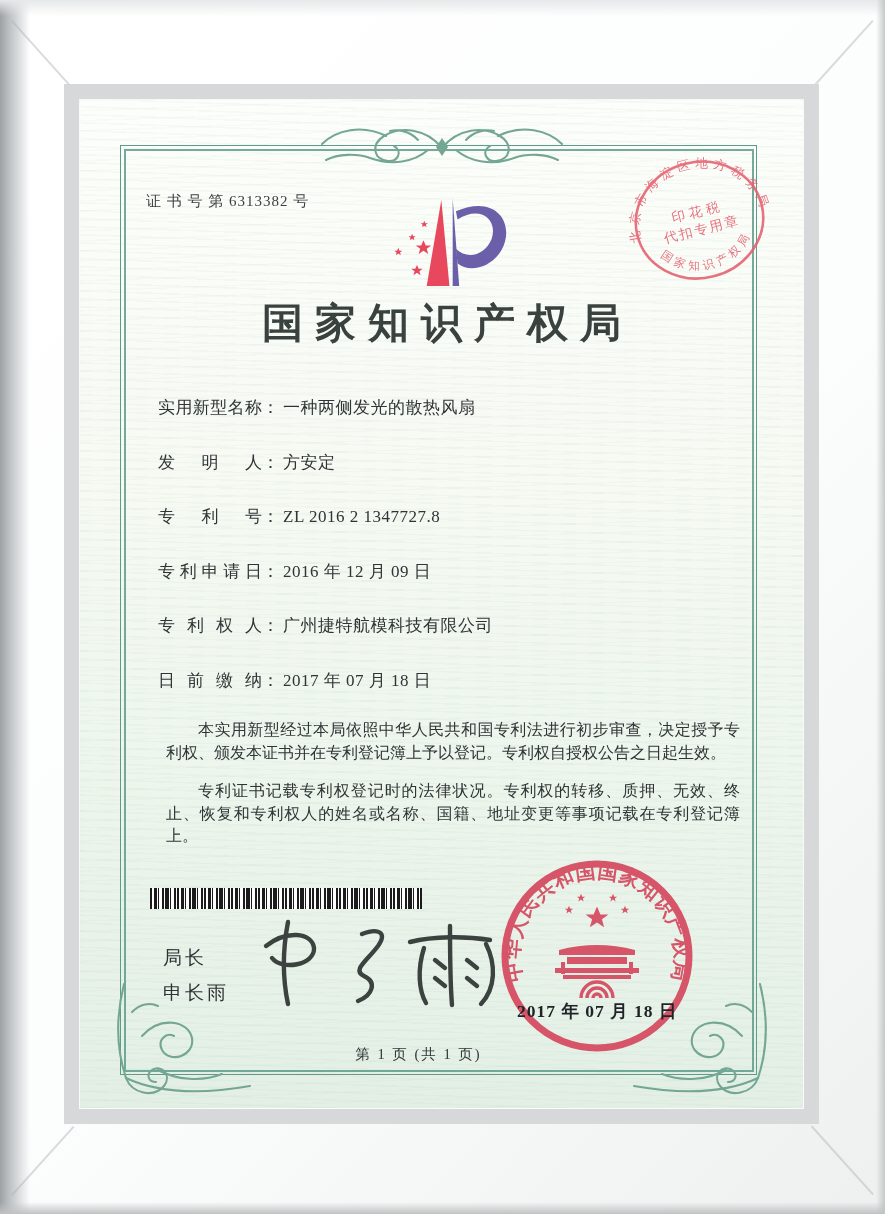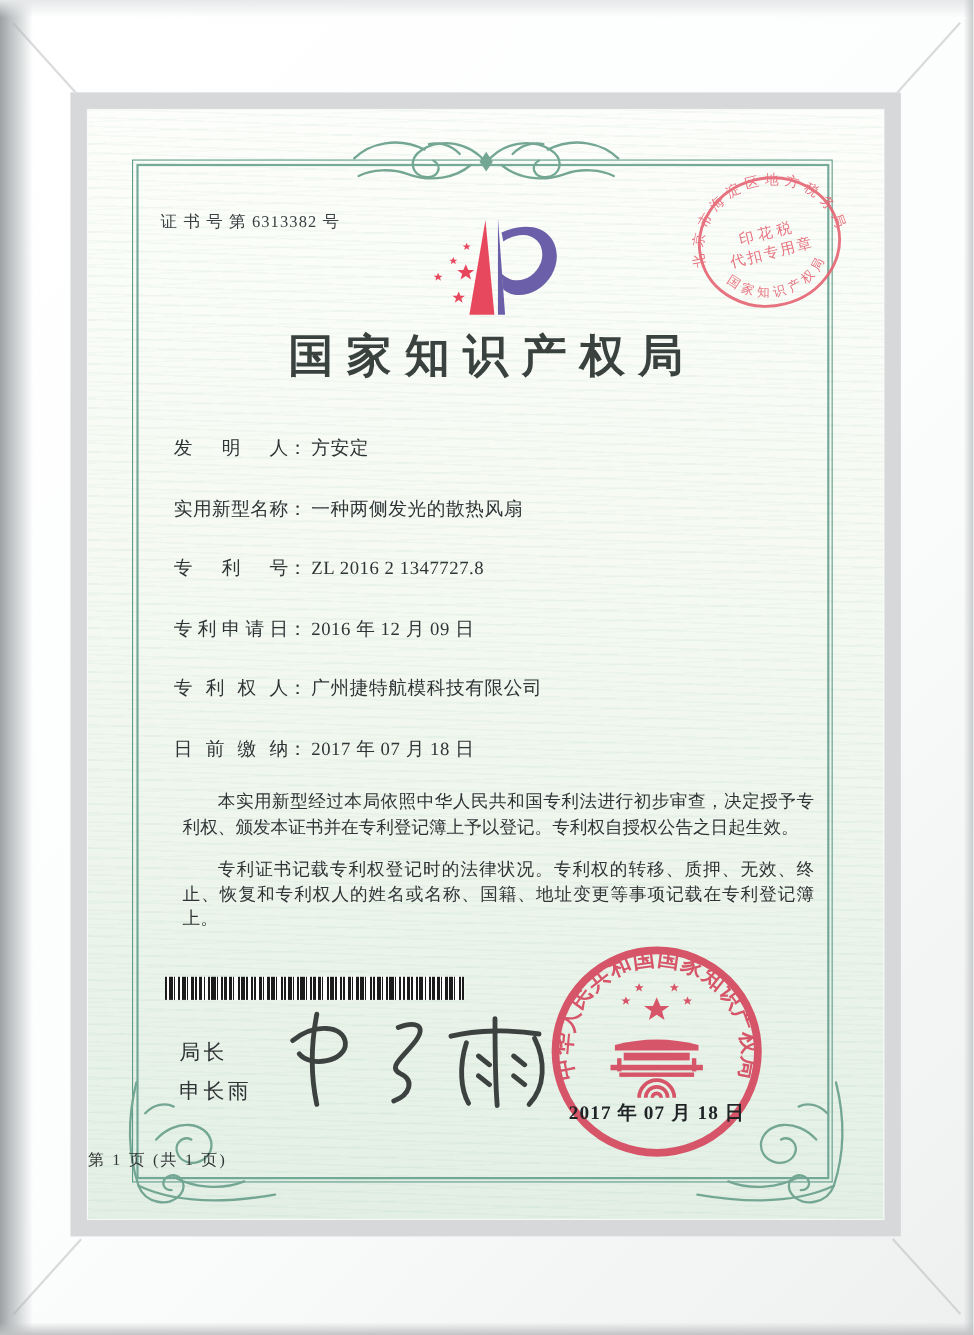--- a/index.html
+++ b/index.html
@@ -71,21 +71,21 @@
 
   .signatory{position:absolute;left:83px;top:840px;font-size:19px;letter-spacing:3px;
     line-height:35px;color:#2e3335;font-family:"Liberation Sans","DejaVu Sans",sans-serif;}
   .signature{position:absolute;left:172px;top:808px;width:300px;height:105px;}
 
   .seal{position:absolute;left:417px;top:756px;width:200px;height:200px;opacity:.92;}
   .seal text{fill:#d5485e;font-weight:600;}
   .seal-date{position:absolute;left:437px;top:899px;font-size:17.5px;font-weight:600;
     letter-spacing:1px;color:#1f2326;z-index:5;}
 
-  .footer{position:absolute;left:0;right:46px;top:945px;text-align:left;
+  .footer{position:absolute;left:0;right:46px;top:945px;text-align:center;
     font-size:14.5px;letter-spacing:2px;color:#303537;}
 
   svg .flourish{fill:none;stroke:#74a694;stroke-width:2.1;stroke-linecap:round;}
 </style>
 </head>
 <body>
 
 <div id="stage">
 
   
@@ -163,24 +163,24 @@
         <textPath href="#taxBottom" startOffset="50%" text-anchor="middle">国家知识产权局</textPath>
       </text>
       <text x="90" y="76" text-anchor="middle" font-size="13.5" letter-spacing="4">印花税</text>
       <text x="90" y="94" text-anchor="middle" font-size="13.5" letter-spacing="2">代扣专用章</text>
     </svg>
 
     <div class="title">国家知识产权局</div>
 
     <div class="fields">
       <div class="field">
+        <span class="flabel">实用新型名称</span><span class="fcolon">：</span><span class="fvalue">一种两侧发光的散热风扇</span>
+      </div>
+      <div class="field">
         <span class="flabel">发明人</span><span class="fcolon">：</span><span class="fvalue">方安定</span>
-      </div>
-      <div class="field">
-        <span class="flabel">实用新型名称</span><span class="fcolon">：</span><span class="fvalue">一种两侧发光的散热风扇</span>
       </div>
       <div class="field">
         <span class="flabel">专利号</span><span class="fcolon">：</span><span class="fvalue">ZL 2016 2 1347727.8</span>
       </div>
       <div class="field">
         <span class="flabel">专利申请日</span><span class="fcolon">：</span><span class="fvalue">2016 年 12 月 09 日</span>
       </div>
       <div class="field">
         <span class="flabel">专利权人</span><span class="fcolon">：</span><span class="fvalue">广州捷特航模科技有限公司</span>
       </div>

